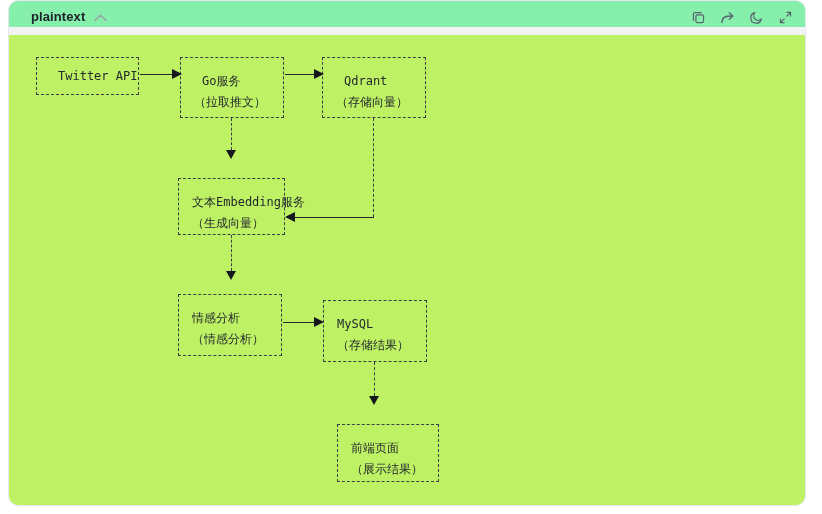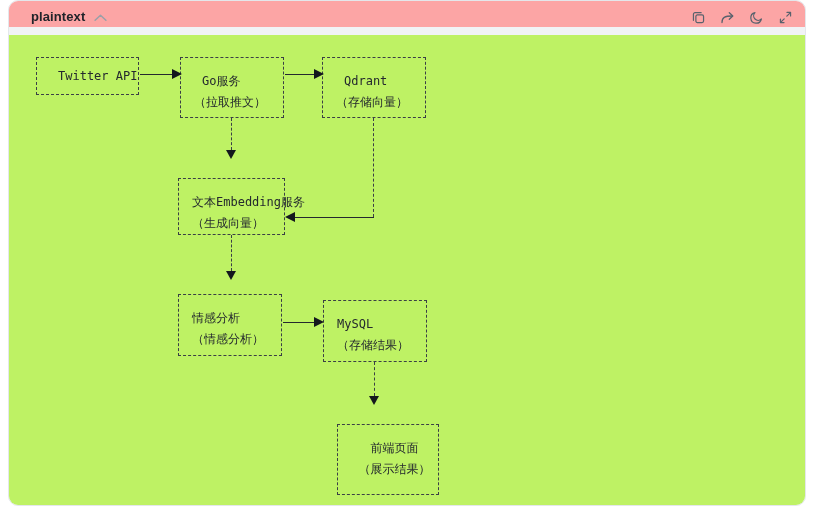--- a/index.html
+++ b/index.html
@@ -1,19 +1,19 @@
 <!DOCTYPE html>
 <html><head>
 <meta charset="utf-8">
 <style>
   html,body{margin:0;padding:0;background:#ffffff;width:822px;height:514px;
     font-family:"Liberation Sans",sans-serif;-webkit-font-smoothing:antialiased;}
   .card{position:absolute;left:8px;top:0;width:796px;height:504px;
     background:#f9fafb;border:1px solid #e4e7eb;border-radius:10px;overflow:hidden;}
-  .card-header{position:relative;height:26px;background:#fca5a5;display:flex;
+  .card-header{position:relative;height:26px;background:#86efac;display:flex;
     align-items:center;justify-content:space-between;padding:0 10px 0 22px;}
   .lang{display:flex;align-items:center;gap:8px;height:100%;padding-top:4px;}
   .lang-text{font-size:13px;font-weight:700;color:#20242a;letter-spacing:.1px;}
   .chev{display:inline-flex;align-items:center;margin-top:2px;cursor:pointer;}
   .actions{display:flex;align-items:center;gap:10px;padding-top:6px;}
   .icon-btn{width:19px;height:19px;border:none;background:transparent;padding:0;
     display:inline-flex;align-items:center;justify-content:center;cursor:pointer;}
   .icon-btn svg{display:block;}
   .header-strip{height:8px;background:#f1f3f5;}
   .content{position:relative;height:470px;background:#bef264;}
@@ -25,21 +25,21 @@
   .two-line{padding-top:13px;}
   .ind-lg{padding-left:21px;}
   .ind-sm{padding-left:13px;}
   
   .bx-a{left:27px;top:22px;width:103px;height:38px;}
   .bx-b{left:171px;top:22px;width:104px;height:61px;}
   .bx-c{left:313px;top:22px;width:104px;height:61px;}
   .bx-d{left:169px;top:143px;width:107px;height:57px;}
   .bx-e{left:169px;top:259px;width:104px;height:62px;}
   .bx-f{left:314px;top:265px;width:104px;height:62px;}
-  .bx-g{left:328px;top:389px;width:102px;height:71px;text-align:center;}
+  .bx-g{left:328px;top:389px;width:102px;height:58px;}
   
   .hline{position:absolute;height:0;border-top:1px solid #24292e;}
   .vline{position:absolute;width:0;border-left:1px dashed #3a3f45;}
   .ah{position:absolute;width:0;height:0;}
   .ah-r{border-top:5.5px solid transparent;border-bottom:5.5px solid transparent;border-left:10px solid #14181d;}
   .ah-l{border-top:5.5px solid transparent;border-bottom:5.5px solid transparent;border-right:10px solid #14181d;}
   .ah-d{border-left:5.5px solid transparent;border-right:5.5px solid transparent;border-top:9px solid #14181d;}
   .e1-line{left:131px;top:39px;width:32px;}   .e1-head{left:163px;top:34px;}
   .e2-line{left:276px;top:39px;width:29px;}   .e2-head{left:305px;top:34px;}
   .e3-vline{left:222px;top:83px;height:32px;} .e3-head{left:217px;top:115px;}

